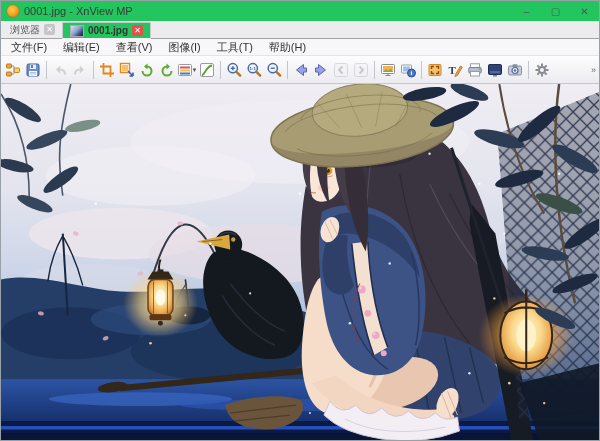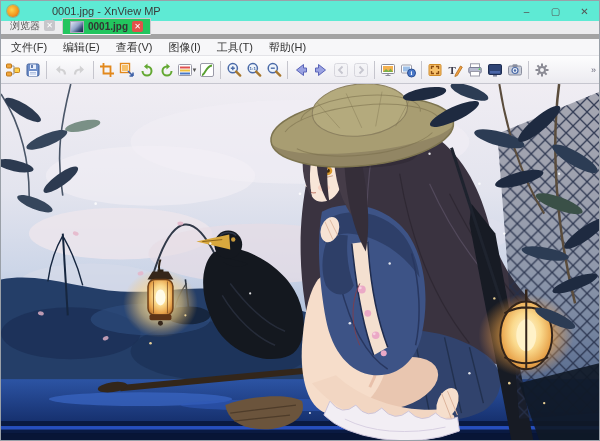--- a/index.html
+++ b/index.html
@@ -4,31 +4,31 @@
 <style>
   html,body{margin:0;padding:0;background:#888;}
   *{box-sizing:border-box;}
   .window{
     width:600px;height:441px;background:#fff;
     font-family:"Liberation Sans","DejaVu Sans",sans-serif;
     display:flex;flex-direction:column;overflow:hidden;
     border:1px solid #9aa0a8;position:relative;
   }
   
-  .titlebar{height:20px;flex:0 0 20px;display:flex;align-items:center;background:#5eead4;padding-left:6px;gap:28px;}
+  .titlebar{height:20px;flex:0 0 20px;display:flex;align-items:center;background:#22c55e;padding-left:6px;}
   .app-icon{width:12px;height:12px;border-radius:50%;
     background:radial-gradient(circle at 40% 40%,#ffd24d 0%,#f59a1e 55%,#d84f10 100%);
     box-shadow:0 0 0 1px rgba(216,90,20,.35);margin-right:5px;flex:0 0 12px;}
   .title-text{font-size:11px;color:#3a3a3a;white-space:nowrap;}
   .win-controls{margin-left:auto;display:flex;height:100%;}
   .win-btn{width:29px;height:100%;display:flex;align-items:center;justify-content:center;
     font-size:10px;color:#555;cursor:default;}
   
   .tabbar{height:18px;flex:0 0 18px;background:#ececee;display:flex;align-items:flex-end;
-    border-bottom:5px solid #a3a3a3;padding-left:2px;font-size:10px;}
+    border-bottom:1px solid #a3a3a3;padding-left:2px;font-size:10px;}
   .tab{display:flex;align-items:center;gap:4px;height:17px;padding:0 7px;color:#555;}
   .tab.active{background:#22c55e;border:1px solid #c9c9ce;border-bottom:1px solid #fafafa;
     margin-bottom:-1px;color:#333;font-weight:bold;}
   .tab-thumb{width:14px;height:12px;border:1px solid #aab;
     background:linear-gradient(135deg,#dde2f1 0%,#93a7cb 45%,#3b4e79 75%,#161f3e 100%);}
   .tab-close{width:11px;height:11px;border-radius:2px;display:flex;align-items:center;
     justify-content:center;font-size:8px;line-height:1;}
   .tab-close.gray{background:#c6c6ca;color:#fff;}
   .tab-close.red{background:#e0524a;color:#fff;}
   

